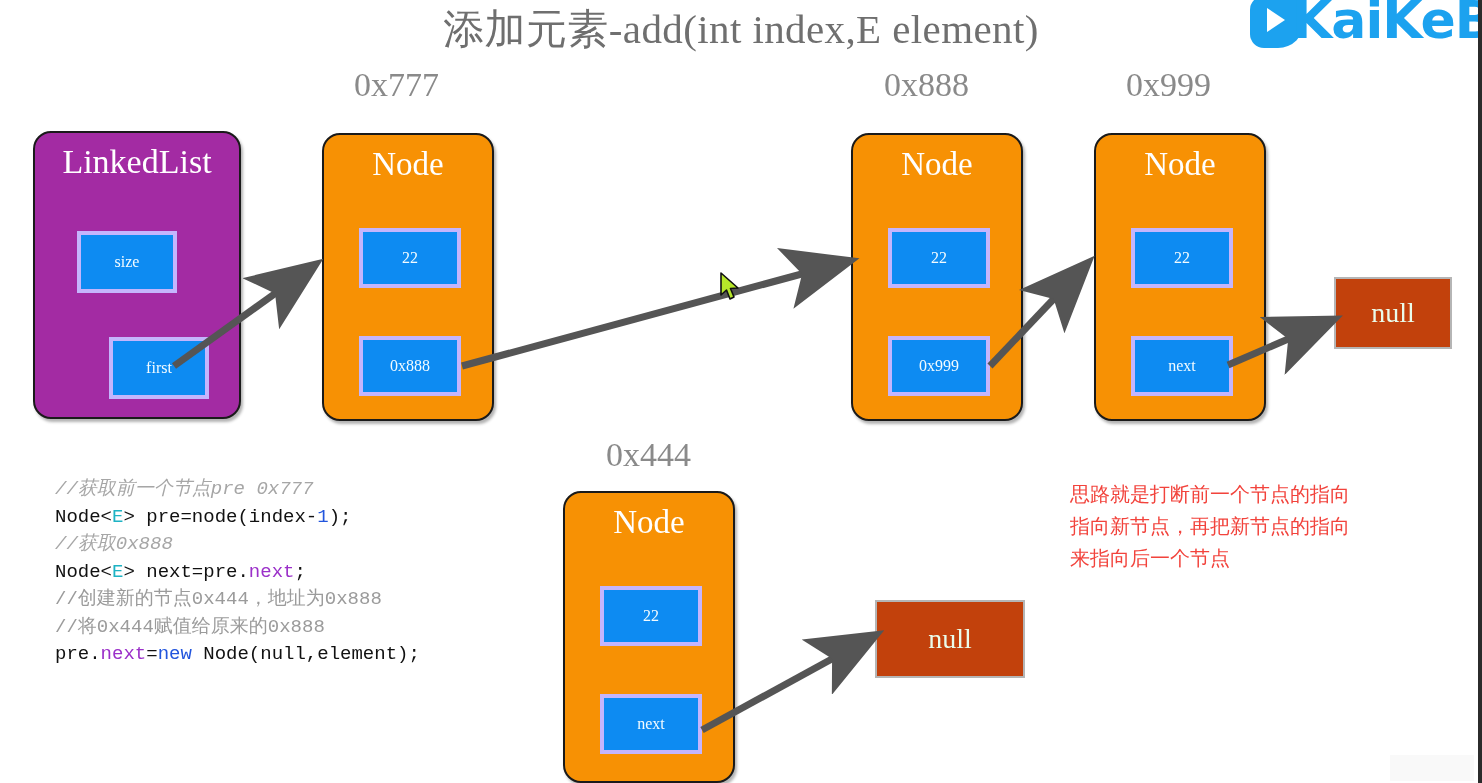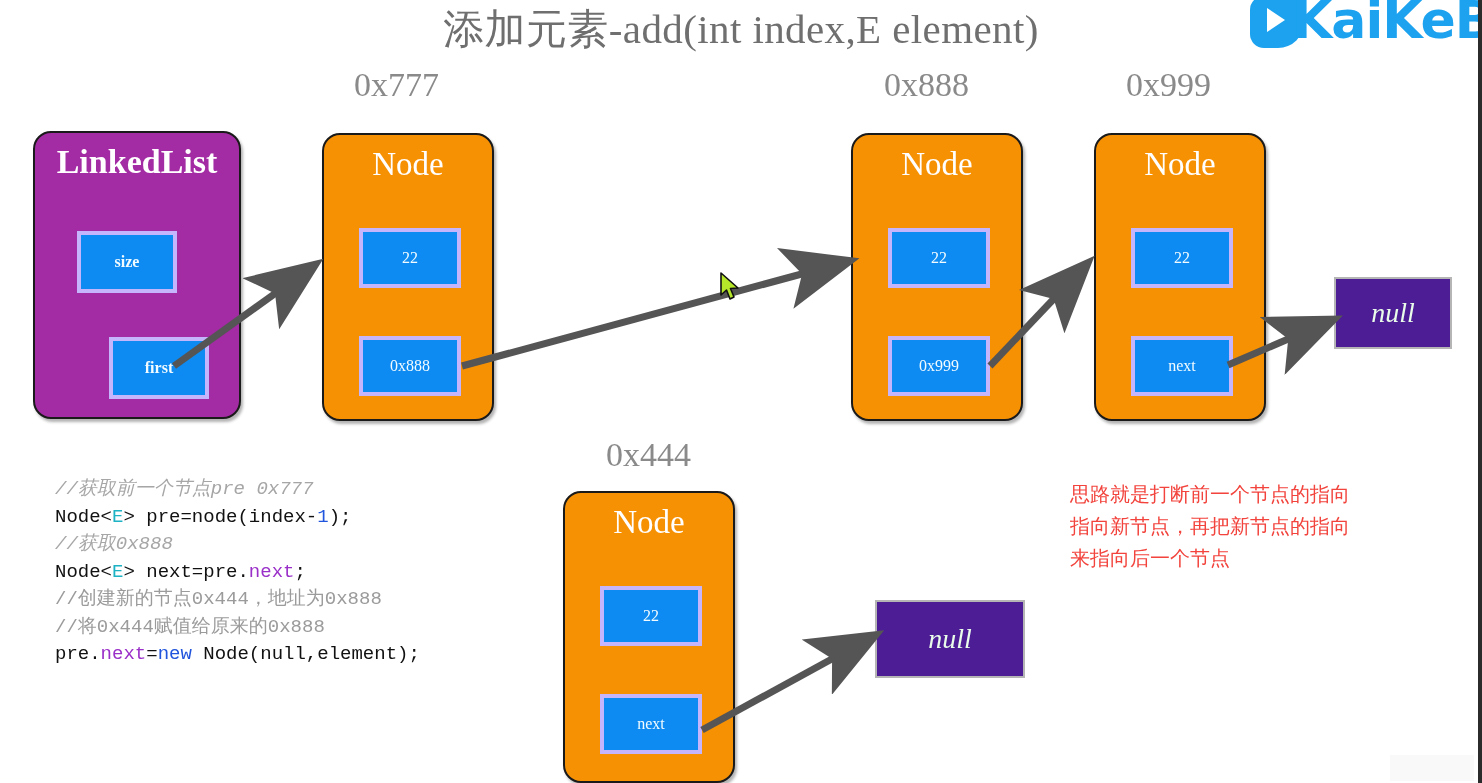--- a/index.html
+++ b/index.html
@@ -131,30 +131,29 @@
     color: #f2fbff;
     font-family: "Liberation Serif", "DejaVu Serif", serif;
     font-size: 16px;
     display: flex;
     align-items: center;
     justify-content: center;
     white-space: nowrap;
   }
   .nullbox {
     position: absolute;
-    background: #4c1d95;
+    background: #c2410c;
     border: 2px solid #b5b5b5;
     box-sizing: border-box;
     color: #eafcea;
     font-family: "Liberation Serif", "DejaVu Serif", serif;
     font-size: 28px;
     display: flex;
     align-items: center;
     justify-content: center;
-    font-style: italic;
   }
 
   
   .arrows {
     position: absolute;
     left: 0; top: 0;
     width: 1482px; height: 783px;
     pointer-events: none;
   }
 
@@ -220,21 +219,21 @@
     <div class="logo-mark"></div>
     <div class="logo-word">KaiKeB</div>
     <div class="logo-cn">开课</div>
   </div>
 
   <div class="addr" style="left:354px; top:66px;">0x777</div>
   <div class="addr" style="left:884px; top:66px;">0x888</div>
   <div class="addr" style="left:1126px; top:66px;">0x999</div>
   <div class="addr" style="left:606px; top:436px;">0x444</div>
 
-  <div class="obj-box list" style="left:33px; top:131px; width:208px; height:288px;font-weight:bold;">
+  <div class="obj-box list" style="left:33px; top:131px; width:208px; height:288px;">
     <div class="obj-title" style="font-size:34px;">LinkedList</div>
     <div class="field" style="left:42px; top:98px; width:100px; height:62px;">size</div>
     <div class="field" style="left:42px; top:204px; width:100px; height:62px;margin-left:32px;">first</div>
   </div>
 
   <div class="obj-box node" style="left:322px; top:133px; width:172px; height:288px;">
     <div class="obj-title">Node</div>
     <div class="field" style="left:35px; top:93px; width:102px; height:60px;">22</div>
     <div class="field" style="left:35px; top:201px; width:102px; height:60px;">0x888</div>
   </div>

